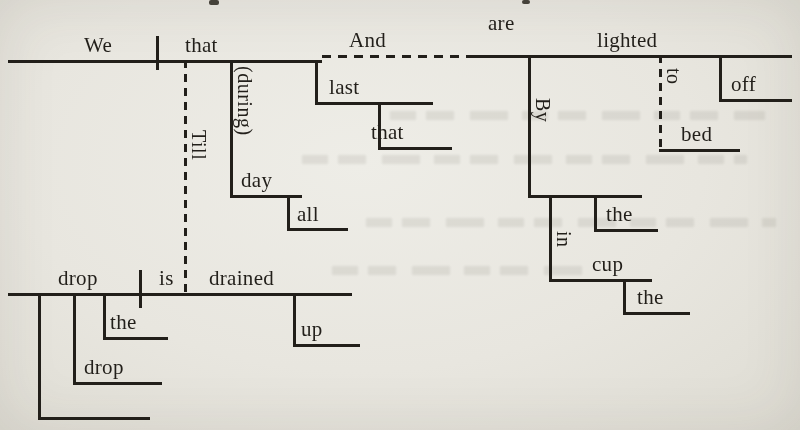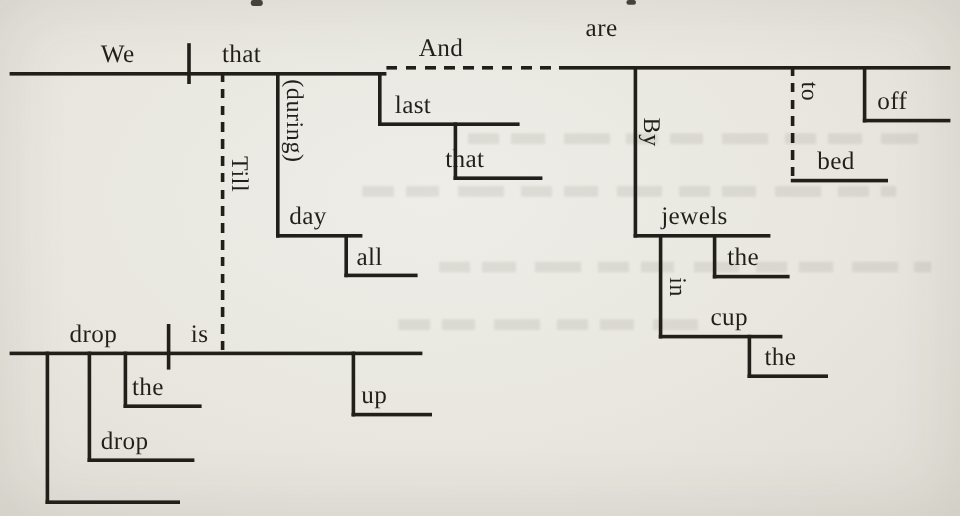--- a/index.html
+++ b/index.html
@@ -38,36 +38,36 @@
   <div class="hl" style="left:315px;top:102px;width:118px"></div>
   <span class="w" style="left:329px;top:74px">last</span>
   <div class="vl" style="left:378px;top:102px;height:48px"></div>
   <div class="hl" style="left:378px;top:147px;width:74px"></div>
   <span class="w" style="left:371px;top:119px">that</span>
 
   <div class="hd" style="left:322px;top:55px;width:148px"></div>
   <span class="w" style="left:349px;top:27px">And</span>
   <div class="hl" style="left:470px;top:55px;width:322px"></div>
   <span class="w" style="left:488px;top:10px">are</span>
+  <span class="w" style="left:597px;top:27px">lighted</span>
 
   <div class="vd" style="left:184px;top:60px;height:236px"></div>
   <span class="wv" style="left:188px;top:130px">Till</span>
 
   <div class="vl" style="left:230px;top:60px;height:138px"></div>
   <span class="wv" style="left:234px;top:66px">(during)</span>
   <div class="hl" style="left:230px;top:195px;width:72px"></div>
   <span class="w" style="left:241px;top:167px">day</span>
   <div class="vl" style="left:287px;top:195px;height:36px"></div>
   <div class="hl" style="left:287px;top:228px;width:61px"></div>
   <span class="w" style="left:297px;top:201px">all</span>
 
   <div class="vl" style="left:528px;top:55px;height:143px"></div>
   <span class="wv" style="left:532px;top:98px">By</span>
   <div class="hl" style="left:528px;top:195px;width:114px"></div>
-  <span class="w" style="left:551px;top:167px">jewels</span>
   <div class="vl" style="left:594px;top:195px;height:37px"></div>
   <div class="hl" style="left:594px;top:229px;width:64px"></div>
   <span class="w" style="left:606px;top:201px">the</span>
 
   <div class="vl" style="left:549px;top:195px;height:87px"></div>
   <span class="wv" style="left:553px;top:231px">in</span>
   <div class="hl" style="left:549px;top:279px;width:103px"></div>
   <span class="w" style="left:592px;top:251px">cup</span>
   <div class="vl" style="left:623px;top:279px;height:36px"></div>
   <div class="hl" style="left:623px;top:312px;width:67px"></div>
@@ -79,20 +79,21 @@
   <span class="w" style="left:681px;top:121px">bed</span>
 
   <div class="vl" style="left:719px;top:55px;height:47px"></div>
   <div class="hl" style="left:719px;top:99px;width:73px"></div>
   <span class="w" style="left:731px;top:71px">off</span>
 
   <div class="hl" style="left:8px;top:293px;width:344px"></div>
   <div class="vl" style="left:139px;top:270px;height:38px"></div>
   <span class="w" style="left:58px;top:265px">drop</span>
   <span class="w" style="left:159px;top:265px">is</span>
+  <span class="w" style="left:209px;top:265px">drained</span>
 
   <div class="vl" style="left:103px;top:293px;height:47px"></div>
   <div class="hl" style="left:103px;top:337px;width:65px"></div>
   <span class="w" style="left:110px;top:309px">the</span>
   <div class="vl" style="left:73px;top:293px;height:92px"></div>
   <div class="hl" style="left:73px;top:382px;width:89px"></div>
   <span class="w" style="left:84px;top:354px">drop</span>
   <div class="vl" style="left:38px;top:293px;height:127px"></div>
   <div class="hl" style="left:38px;top:417px;width:112px"></div>
 

